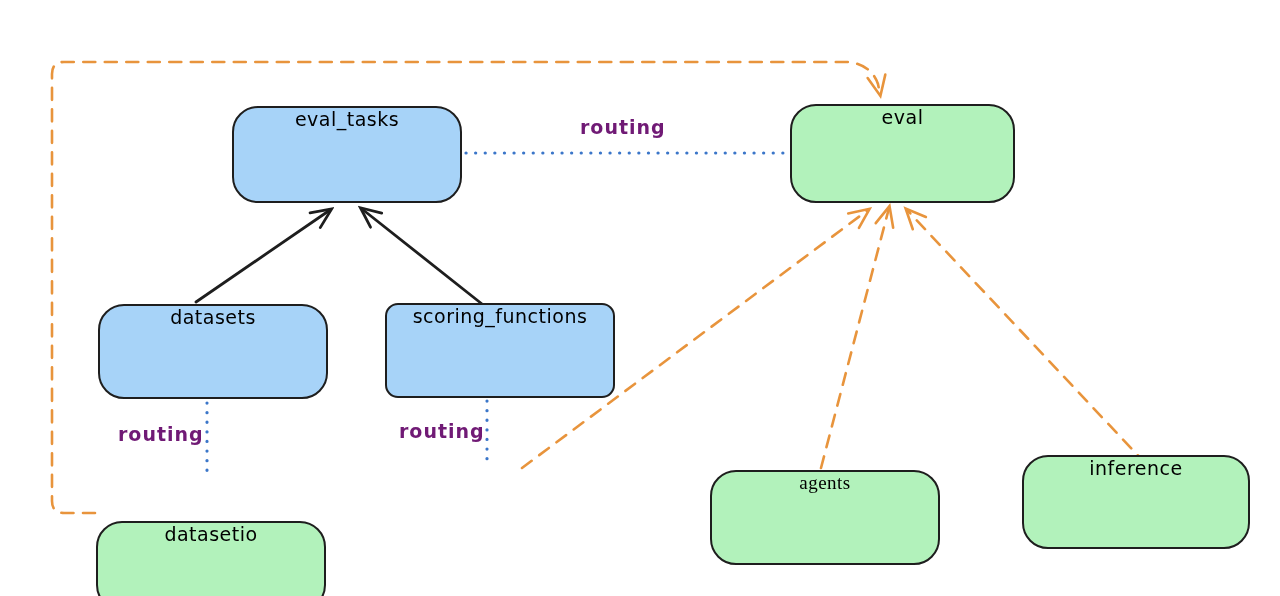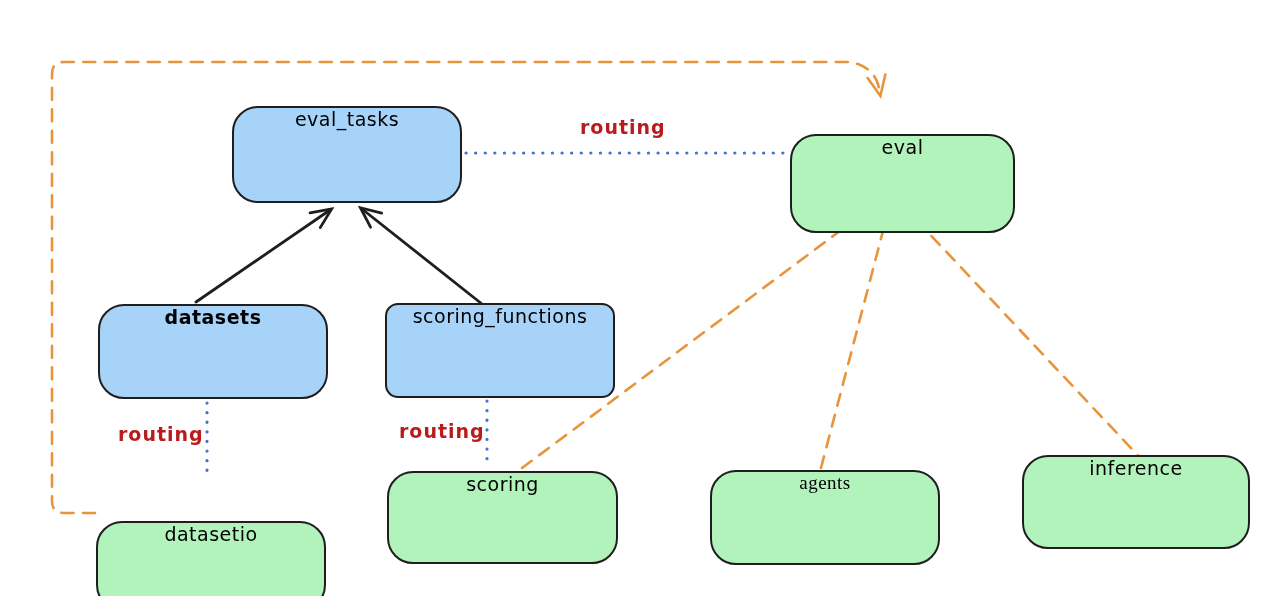--- a/index.html
+++ b/index.html
@@ -18,21 +18,21 @@
     border-radius:26px;
     font-size:19px;
     color:#000000;
     letter-spacing:0.5px;
     box-sizing:border-box;
   }
   .node.blue{background:#a7d3f8;}
   .node.green{background:#b2f2bb;}
   .edge-label{
     position:absolute;
-    color:#b91c1c;
+    color:#701a75;
     font-weight:bold;
     font-size:19px;
     letter-spacing:1px;
     white-space:nowrap;
   }
 </style>
 </head>
 <body>
 
 <div class="canvas">
@@ -57,39 +57,36 @@
     <path d="M95 513 L64 513 Q52 513 52 501 L52 74 Q52 62 64 62 L850 62 Q872 66 878 84 L880 94" fill="none" stroke="#e8943c" stroke-width="2.6" stroke-linecap="round" stroke-dasharray="12 9.5" marker-end="url(#mOrange)"></path>
     <path d="M522 468 L868 210" fill="none" stroke="#e8943c" stroke-width="2.6" stroke-linecap="round" stroke-dasharray="12 9.5" marker-end="url(#mOrange)"></path>
     <path d="M821 468 L889 208" fill="none" stroke="#e8943c" stroke-width="2.6" stroke-linecap="round" stroke-dasharray="12 9.5" marker-end="url(#mOrange)"></path>
     <path d="M1146 464 L907 210" fill="none" stroke="#e8943c" stroke-width="2.6" stroke-linecap="round" stroke-dasharray="12 9.5" marker-end="url(#mOrange)"></path>
   </svg>
 
   <div class="node blue" style="left:232px;top:106px;width:230px;height:97px;">
     <span>eval_tasks</span>
   </div>
 
-  <div class="node green" style="left:790px;top:104px;width:225px;height:99px;margin-top:30px;">
+  <div class="node green" style="left:790px;top:104px;width:225px;height:99px;">
     <span>eval</span>
   </div>
 
-  <div class="node blue" style="left:98px;top:304px;width:230px;height:95px;font-weight:bold;">
+  <div class="node blue" style="left:98px;top:304px;width:230px;height:95px;">
     <span>datasets</span>
   </div>
 
   <div class="node blue" style="left:385px;top:303px;width:230px;height:95px;border-radius:13px;">
     <span>scoring_functions</span>
   </div>
 
   <div class="node green" style="left:96px;top:477px;width:230px;height:90px;margin-top:44px;">
     <span>datasetio</span>
   </div>
 
-  <div class="node green" style="left:387px;top:471px;width:231px;height:93px;">
-    <span>scoring</span>
-  </div>
 
   <div class="node green" style="left:710px;top:470px;width:230px;height:95px;font-family:Liberation Serif, serif;">
     <span>agents</span>
   </div>
 
   <div class="node green" style="left:1022px;top:455px;width:228px;height:94px;">
     <span>inference</span>
   </div>
 
   <div class="edge-label" style="left:580px;top:116px;">routing</div>

